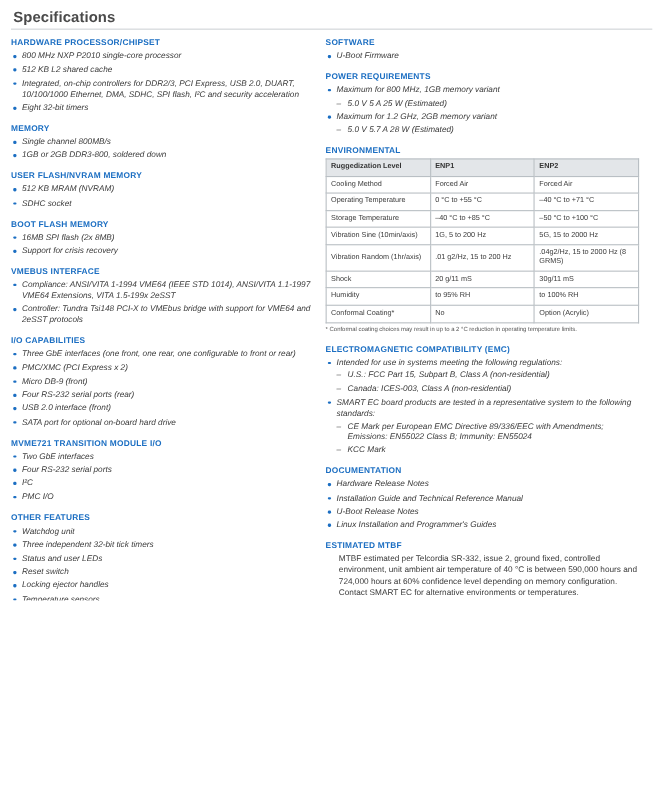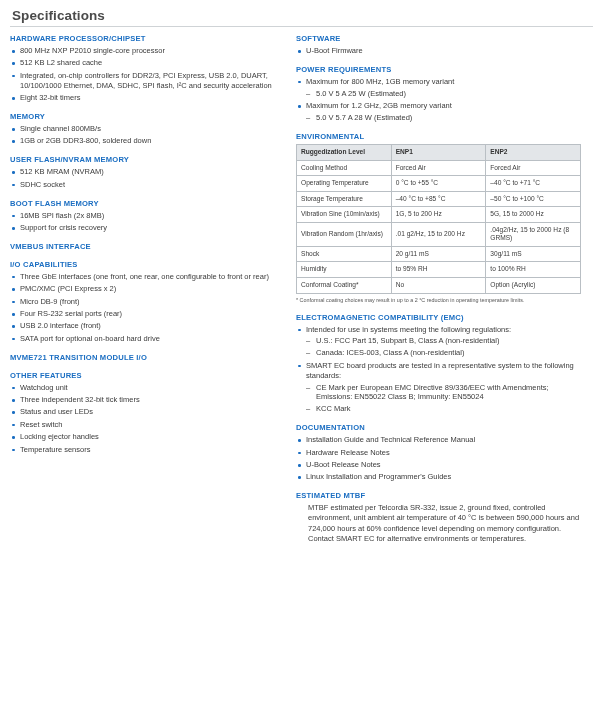--- a/index.html
+++ b/index.html
@@ -42,21 +42,21 @@
     font-weight: bold;
     color: #1b6ec2;
     margin: 9px 0 3px 0;
     letter-spacing: .2px;
     text-transform: uppercase;
   }
   h2.sec:first-child { margin-top: 0; }
 
   ul.bul {
     list-style: none;
-    margin: 0; padding: 0;
+    margin: 0; padding: 0; font-style: italic;
   }
   ul.bul > li {
     position: relative;
     padding-left: 10px;
     margin: 0 0 2.5px 0;
     font-size: 7.5px;
     line-height: 1.32;
     color: #3b3b3b;
   }
   ul.bul > li::before {
@@ -152,32 +152,42 @@
         <li>SDHC socket</li>
       </ul>
 
       <h2 class="sec">BOOT FLASH MEMORY</h2>
       <ul class="bul">
         <li>16MB SPI flash (2x 8MB)</li>
         <li>Support for crisis recovery</li>
       </ul>
 
       <h2 class="sec">VMEBUS INTERFACE</h2>
+      <ul class="bul">
+        <li>Compliance: ANSI/VITA 1-1994 VME64 (IEEE STD 1014), ANSI/VITA 1.1-1997 VME64 Extensions, VITA 1.5-199x 2eSST</li>
+        <li>Controller: Tundra Tsi148 PCI-X to VMEbus bridge with support for VME64 and 2eSST protocols</li>
+      </ul>
 
       <h2 class="sec">I/O CAPABILITIES</h2>
       <ul class="bul">
         <li>Three GbE interfaces (one front, one rear, one configurable to front or rear)</li>
         <li>PMC/XMC (PCI Express x 2)</li>
         <li>Micro DB-9 (front)</li>
         <li>Four RS-232 serial ports (rear)</li>
         <li>USB 2.0 interface (front)</li>
         <li>SATA port for optional on-board hard drive</li>
       </ul>
 
       <h2 class="sec">MVME721 TRANSITION MODULE I/O</h2>
+      <ul class="bul">
+        <li>Two GbE interfaces</li>
+        <li>Four RS-232 serial ports</li>
+        <li>I²C</li>
+        <li>PMC I/O</li>
+      </ul>
 
       <h2 class="sec">OTHER FEATURES</h2>
       <ul class="bul">
         <li>Watchdog unit</li>
         <li>Three independent 32-bit tick timers</li>
         <li>Status and user LEDs</li>
         <li>Reset switch</li>
         <li>Locking ejector handles</li>
         <li>Temperature sensors</li>
       </ul>
@@ -273,22 +283,22 @@
           <span>SMART EC board products are tested in a representative system to the following standards:</span>
           <ul class="sub">
             <li>CE Mark per European EMC Directive 89/336/EEC with Amendments; Emissions: EN55022 Class B; Immunity: EN55024</li>
             <li>KCC Mark</li>
           </ul>
         </li>
       </ul>
 
       <h2 class="sec">DOCUMENTATION</h2>
       <ul class="bul">
+        <li>Hardware Release Notes</li>
         <li>Installation Guide and Technical Reference Manual</li>
-        <li>Hardware Release Notes</li>
         <li>U-Boot Release Notes</li>
         <li>Linux Installation and Programmer's Guides</li>
       </ul>
 
       <h2 class="sec">ESTIMATED MTBF</h2>
       <p class="para">MTBF estimated per Telcordia SR-332, issue 2, ground fixed, controlled environment, unit ambient air temperature of 40 °C is between 590,000 hours and 724,000 hours at 60% confidence level depending on memory configuration. Contact SMART EC for alternative environments or temperatures.</p>
     </div>
 
   </div>
 </div>

